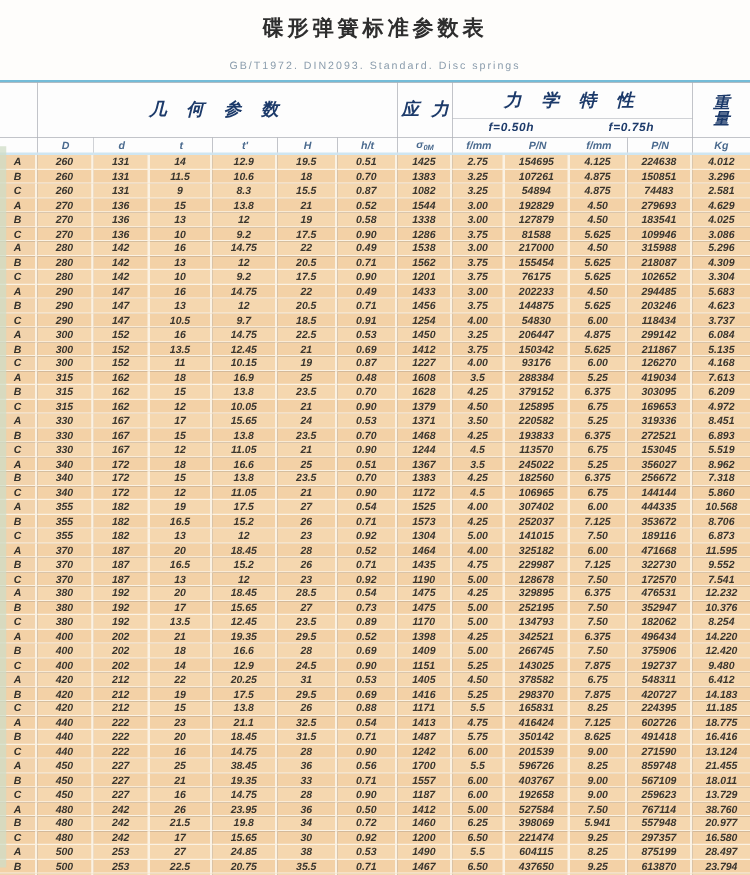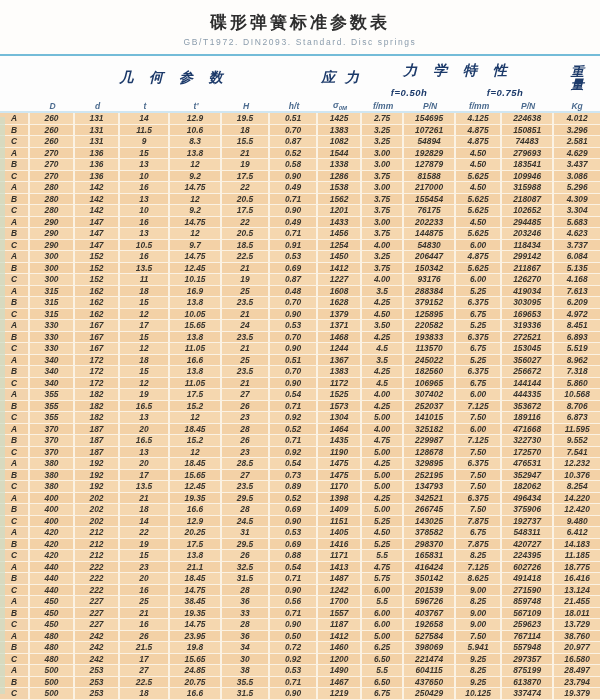--- a/index.html
+++ b/index.html
@@ -8,21 +8,21 @@
     background:#ffffff;
     font-family:"Liberation Sans", sans-serif;
   }
   .page { position:relative; width:600px; height:496px; background:#fefdfb; }
 
   .title-block { padding-top:11px; text-align:center; }
   .title {
     font-family:"DejaVu Serif", serif;
     font-size:17px; font-weight:bold; color:#2e2e2e; letter-spacing:3px;
   }
-  .subtitle { margin-top:3px; font-size:8.5px; color:#8a9cac; letter-spacing:1.6px; }
+  .subtitle { margin-top:13px; font-size:8.5px; color:#8a9cac; letter-spacing:1.6px; }
 
   .rule { height:2px; background:#74bcd8; margin-top:7px; }
 
   table.params {
     width:600px; table-layout:fixed;
     border-collapse:separate; border-spacing:0;
     background:#0f172a;
     font-style:italic;
   }
   col.c-letter{width:30px} col.c-D{width:45px} col.c-d{width:45px}
@@ -189,21 +189,21 @@
           <td>136</td>
           <td>13</td>
           <td>12</td>
           <td>19</td>
           <td>0.58</td>
           <td>1338</td>
           <td>3.00</td>
           <td>127879</td>
           <td>4.50</td>
           <td>183541</td>
-          <td>3.437</td>
+          <td>4.025</td>
         </tr>
         <tr>
           <td>C</td>
           <td>270</td>
           <td>136</td>
           <td>10</td>
           <td>9.2</td>
           <td>17.5</td>
           <td>0.90</td>
           <td>1286</td>

